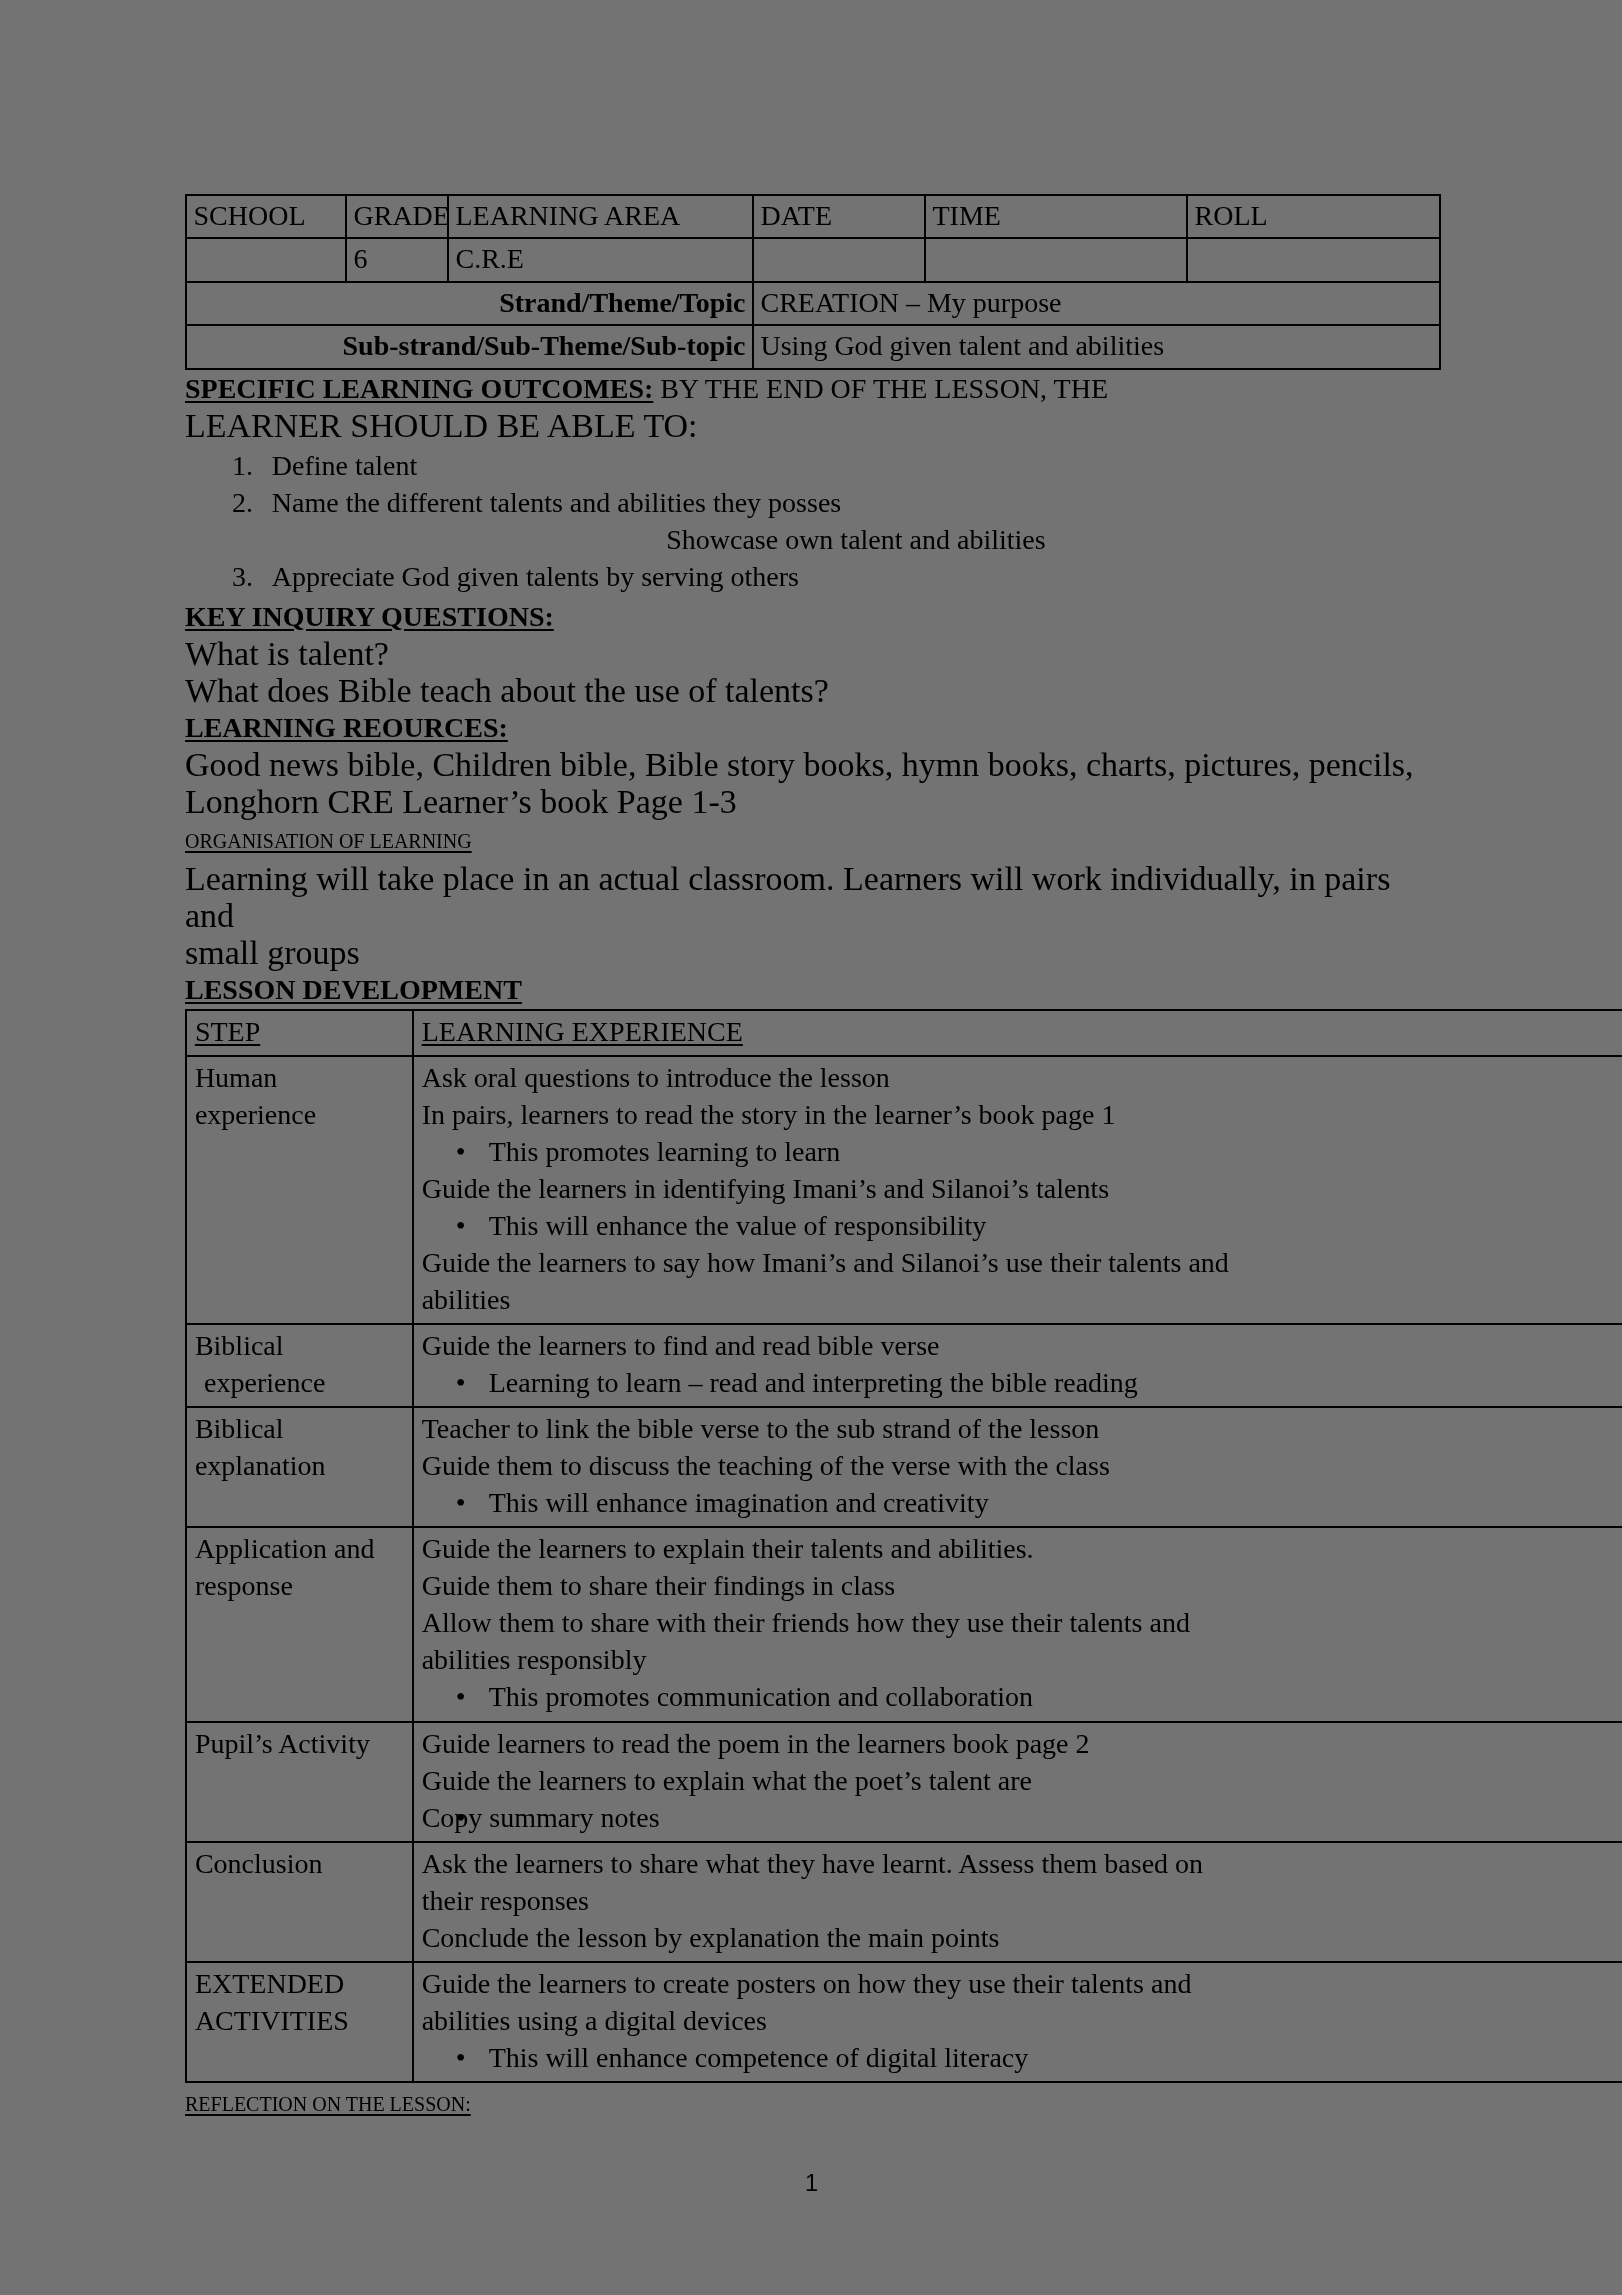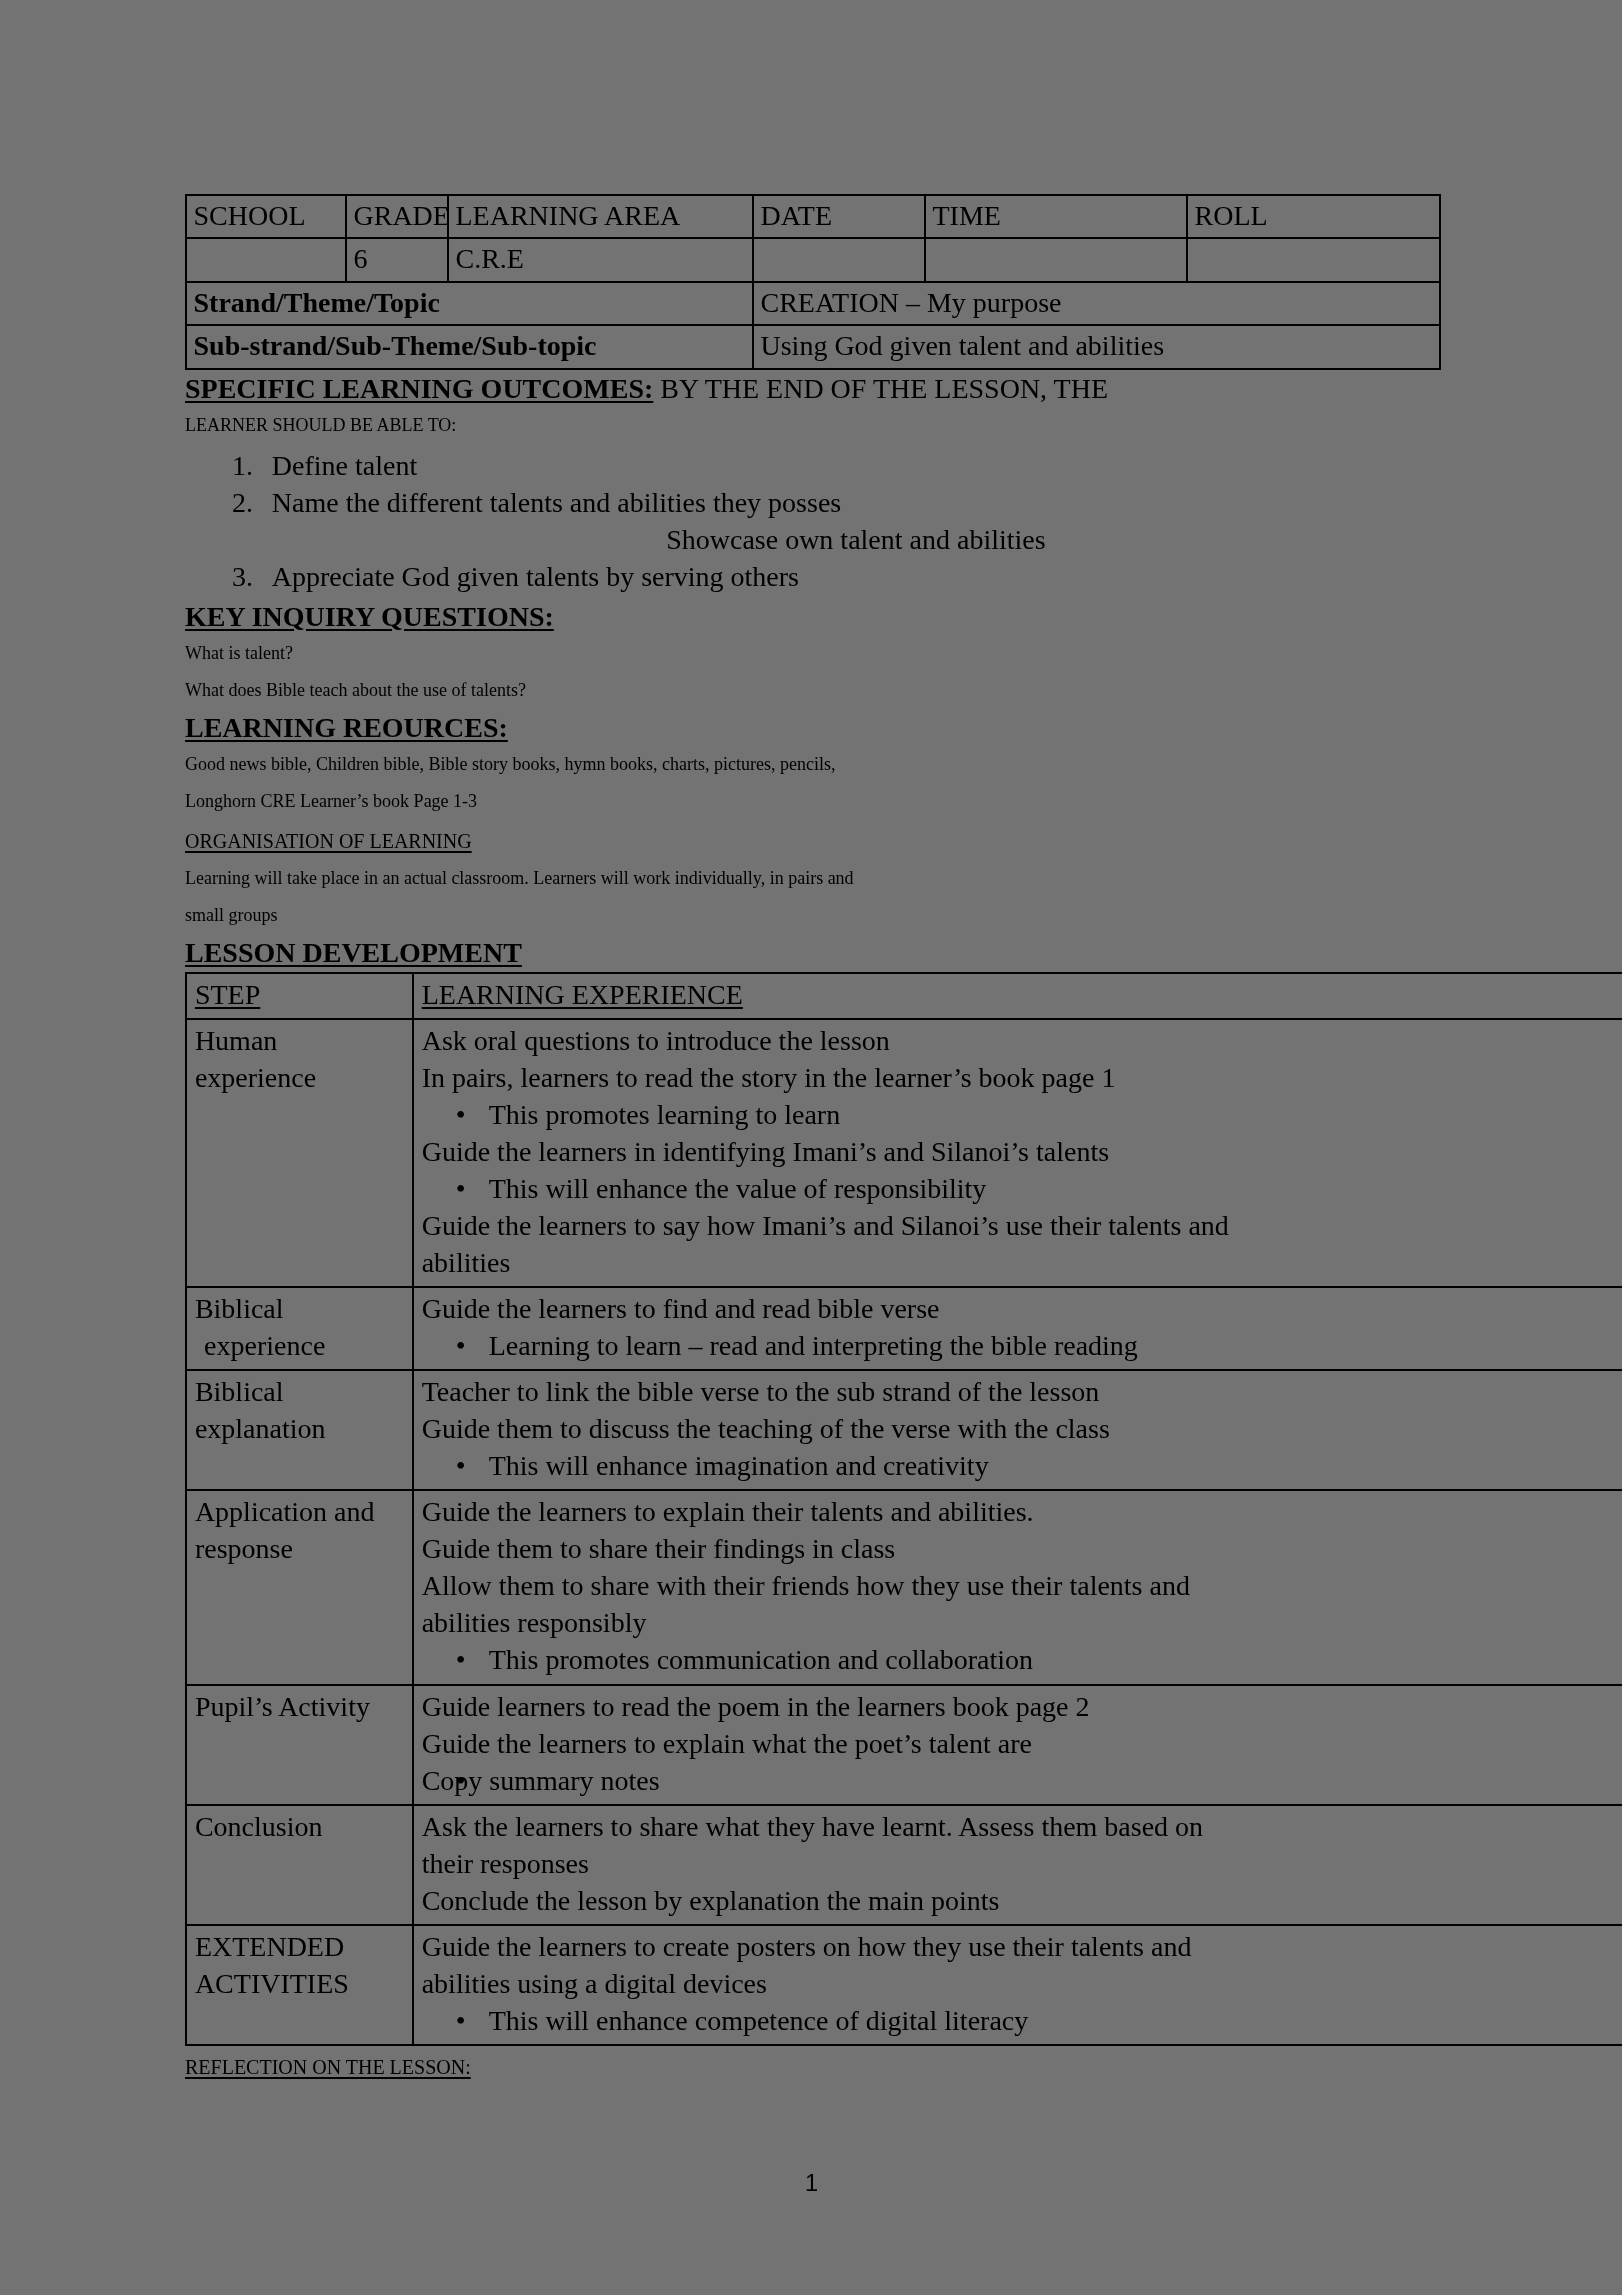--- a/index.html
+++ b/index.html
@@ -19,21 +19,21 @@
   }
   .content {
     position: absolute;
     left: 185px;
     top: 194px;
     width: 1258px;
   }
 
   
   .line {
-    font-size: 18px;
+    font-size: 34px;
     line-height: 37px;
     white-space: pre-wrap;
     font-family: Liberation Serif, serif;
   }
   .hdg {
     font-size: 28px;
     line-height: 37px;
     font-weight: bold;
     text-decoration: underline;
     text-underline-offset: 2.6px;
@@ -55,21 +55,21 @@
     table-layout: fixed;
   }
   table.grid td {
     border: 2px solid #000000;
     font-size: 28px;
     line-height: 34px;
     padding: 2.6px 6.5px 3.9px 6.5px;
     vertical-align: top;
     height: 35px;
   }
-  td.b { font-weight: bold; }
+  td.b { font-weight: bold; text-align: right; }
 
   
   ol.outcomes {
     margin: 3px;
     padding: 0 0 0 72px;
     list-style-position: outside;
     list-style-type: decimal;
   }
   ol.outcomes > li {
     font-size: 28px;

